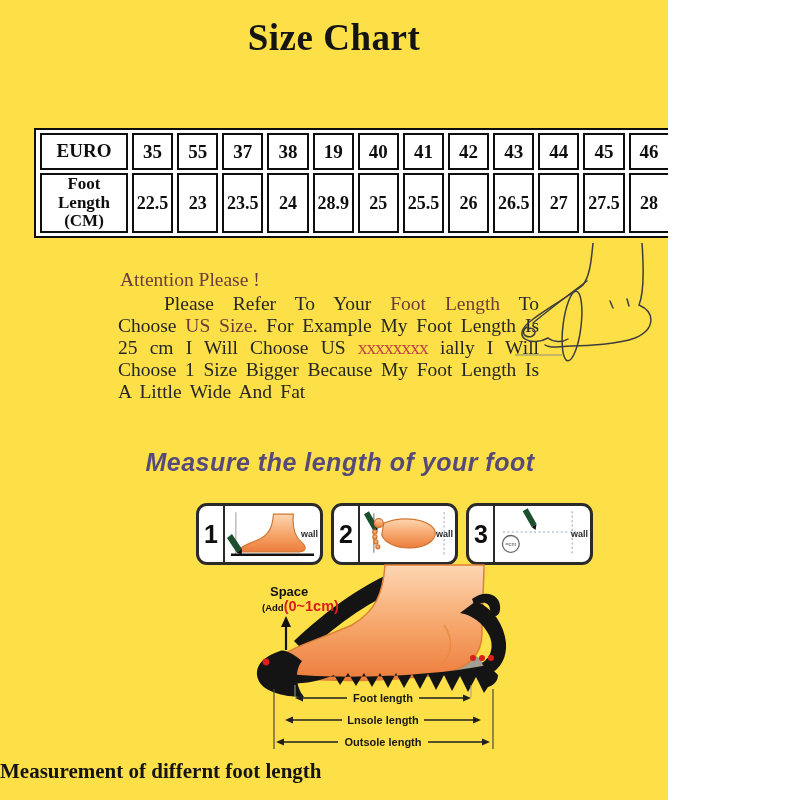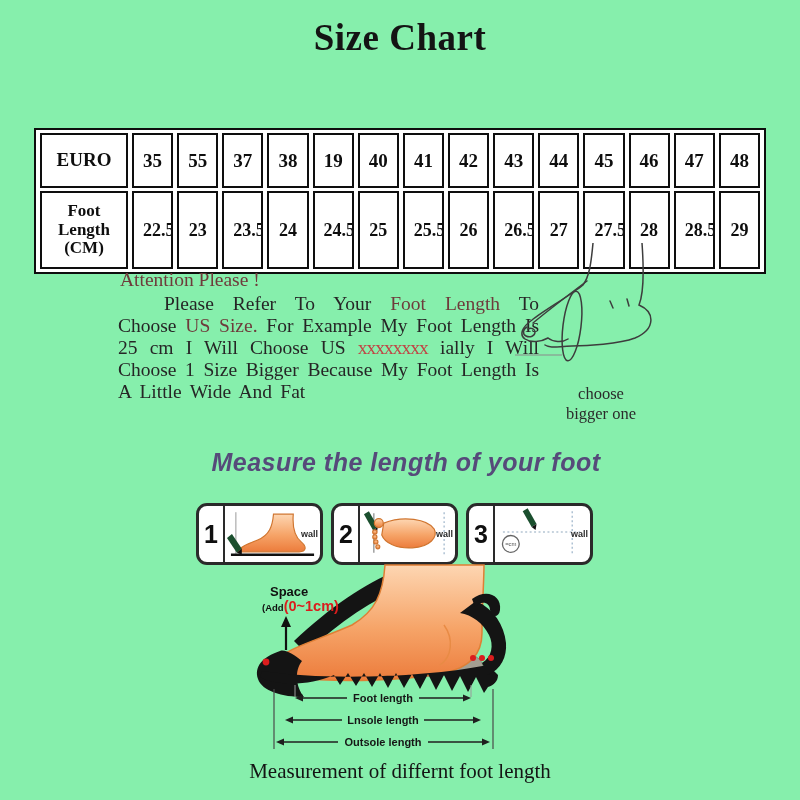--- a/index.html
+++ b/index.html
@@ -1,31 +1,31 @@
 <!DOCTYPE html>
 <html style="--maroon: #6e3b3b; --red-x: #c04545; --bright-red: #da1d1d; --purple: #564a7a; --pencil-green: #1b4f2e; --insole-gray: #a49f92;"><head>
 <meta charset="utf-8">
 <style>
   html,body{margin:0;padding:0;background:#ffffff;}
-  #canvas{position:relative;width:800px;height:800px;background:#86efac;overflow:hidden;
+  #canvas{position:relative;width:668px;height:800px;background:#fde047;overflow:hidden;
           font-family:"Liberation Serif",serif;color:#1c1c1c;}
 
   
   .title{position:absolute;top:16px;left:0;right:0;text-align:center;
          font-size:37px;font-weight:bold;letter-spacing:.5px;color:#141414;}
   .subtitle{position:absolute;top:84px;left:0;right:0;text-align:center;
             font-size:20px;font-weight:bold;color:#1a1a1a;}
   .subtitle .hl{color:var(--maroon);}
 
   
   table.sizes{position:absolute;left:34px;top:128px;width:732px;
               border-collapse:separate;border-spacing:4px 3px;
               border:2.5px solid #0e0e0e;table-layout:fixed;background:#fff;}
   table.sizes td{border:2px solid #0e0e0e;text-align:center;vertical-align:middle;
-                 font-weight:bold;color:#0e0e0e;background:#fff;padding:9px;overflow:hidden;}
+                 font-weight:bold;color:#0e0e0e;background:#fff;padding:0;overflow:hidden;}
   tr.r1 td{font-size:19px;height:33px;}
   tr.r2 td{font-size:18px;height:55px;margin-left:24px;}
   td.rowhead{font-size:19px;line-height:1.1;}
   tr.r2 td.rowhead{font-size:17px;}
 
   
   .attention{position:absolute;left:118px;top:255px;width:421px;font-size:19.5px;color:#262626;}
   .attention-heading{color:var(--maroon);margin:14px 0 2px 2px;}
   .attention-body{text-align:justify;text-indent:46px;line-height:1.13;word-spacing:3.5px;}
   .seg-normal{color:#262626;}
@@ -64,22 +64,22 @@
   .arrow-text{font-family:"Liberation Sans",sans-serif;font-weight:bold;font-size:11px;fill:#161616;}
   .guide{stroke:#4a4a4a;stroke-width:1.2;}
   .guide-light{stroke:#9a9a9a;stroke-width:1;}
   .space-word{font-family:"Liberation Sans",sans-serif;font-weight:bold;font-size:13px;fill:#101010;}
   .space-add{font-family:"Liberation Sans",sans-serif;font-weight:bold;font-size:9.5px;fill:#101010;}
   .space-range{font-family:"Liberation Sans",sans-serif;font-weight:bold;font-size:14.5px;fill:var(--bright-red);}
   .shoe-black{fill:#141414;}
   .insole{fill:var(--insole-gray);stroke:#7e7b6e;stroke-width:.8;}
   .red-dot{fill:var(--bright-red);}
 
-  .bottom-caption{position:absolute;top:759px;left:0;right:0;text-align:center;
-                  font-weight:normal;font-size:21px;color:#141414;}
+  .bottom-caption{position:absolute;top:759px;left:0;right:0;text-align:left;
+                  font-weight:bold;font-size:21px;color:#141414;}
 </style>
 </head>
 <body>
 
 <div id="canvas">
 
   <svg width="0" height="0" style="position:absolute" aria-hidden="true">
     <defs>
       <linearGradient id="fg" x1="0" y1="0" x2="0" y2="1">
         <stop offset="0%" stop-color="#fdd6b2"></stop>
@@ -113,21 +113,21 @@
       <td>46</td>
       <td>47</td>
       <td>48</td>
     </tr>
     <tr class="r2">
       <td class="rowhead">Foot Length (CM)</td>
       <td>22.5</td>
       <td>23</td>
       <td>23.5</td>
       <td>24</td>
-      <td>24.5</td>
+      <td>28.9</td>
       <td>25</td>
       <td>25.5</td>
       <td>26</td>
       <td>26.5</td>
       <td>27</td>
       <td>27.5</td>
       <td>28</td>
       <td>28.5</td>
       <td>29</td>
     </tr>
@@ -143,24 +143,20 @@
     <path class="sketch-line" d="M127,0 C129,28 129,50 124,62 C140,69 141,86 120,95 C104,101 72,103 57,103 C44,103 36,106 30,102"></path>
     <path class="sketch-line" d="M78,0 C76,22 74,34 68,42 C56,52 28,68 17,77 C7,84 4,92 10,96 C16,100 26,99 33,95 C38,99 47,100 53,96"></path>
     <path class="sketch-line" d="M72,38 C56,50 30,70 18,80"></path>
     <path class="sketch-line" d="M12,84 C8,86 7,91 11,93 C15,95 20,93 20,89 C20,86 16,84 13,86"></path>
     <path class="sketch-line" d="M95,58 l3,7"></path>
     <path class="sketch-line" d="M112,56 l2,7"></path>
     <ellipse class="sketch-line" cx="57" cy="83" rx="9" ry="35" transform="rotate(7 57 83)"></ellipse>
     <line class="sketch-thin" x1="0" y1="112" x2="47" y2="112"></line>
   </svg>
 
-  <div class="choose-caption">
-    <div>choose</div>
-    <div>bigger one</div>
-  </div>
 
   <div class="measure-heading">Measure the length of your foot</div>
 
   <div class="panels">
 
     <div class="panel">
       <div class="panel-number">1</div>
       <div class="panel-content">
         <svg viewBox="0 0 96 54">
           <line x1="11" y1="5" x2="11" y2="47" stroke="#999" stroke-width="1"></line>

